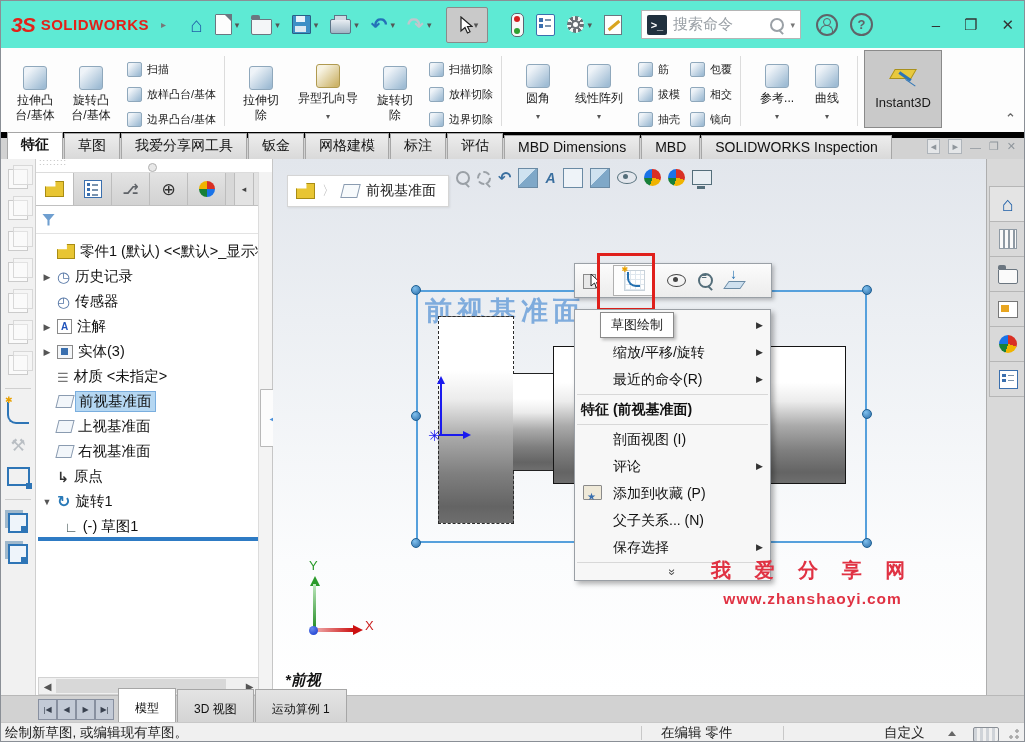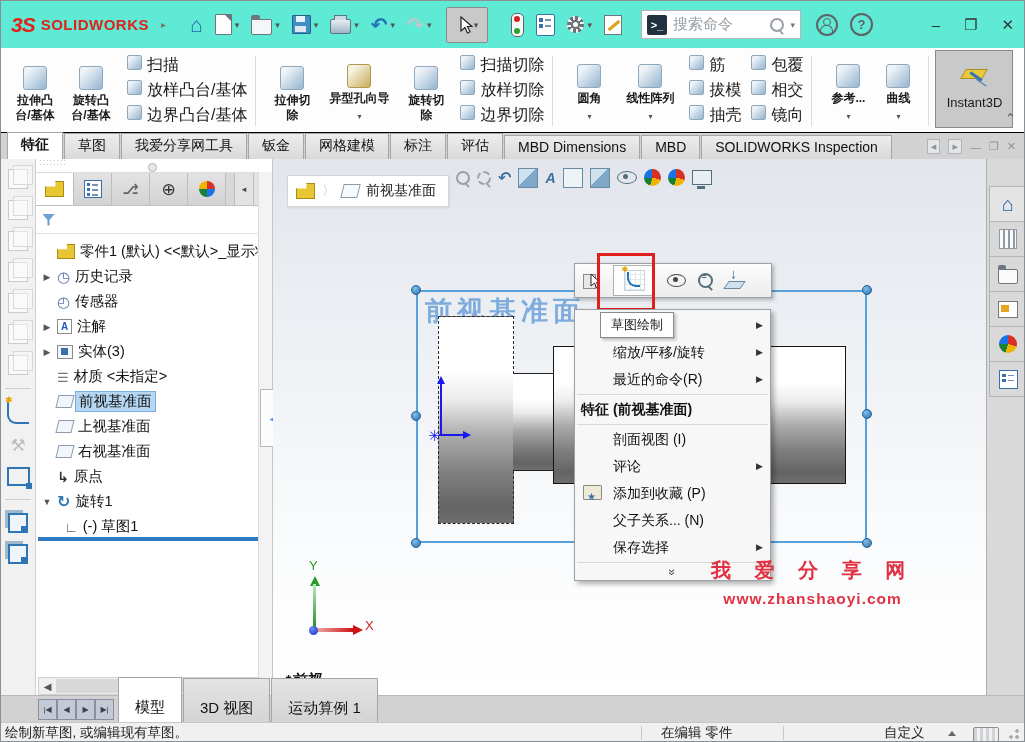--- a/index.html
+++ b/index.html
@@ -49,33 +49,33 @@
   .mag::after{content:"";position:absolute;left:8px;top:9px;width:2px;height:6px;background:#9aa0a6;transform:rotate(-45deg);}
   .ic-person{width:18px;height:18px;border:2px solid #5f6368;border-radius:50%;position:relative;}
   .ic-person::before{content:"";position:absolute;left:5px;top:2px;width:6px;height:6px;border:1.5px solid #5f6368;border-radius:50%;}
   .ic-person::after{content:"";position:absolute;left:2px;top:9px;width:11px;height:6px;border:1.5px solid #5f6368;border-bottom:none;border-radius:6px 6px 0 0;}
   .ic-help{width:19px;height:19px;border:2px solid #5f6368;border-radius:50%;color:#5f6368;font-size:13px;font-weight:bold;display:flex;align-items:center;justify-content:center;}
   .win-ctl{font-size:15px;color:#333;padding:6px 12px;}
   
   #ribbon{left:0;top:47px;width:1025px;height:84px;background:#fdfdfd;display:flex;align-items:stretch;padding-top:2px;box-sizing:border-box;}
   .rgroup{display:flex;align-items:center;padding:0 6px;}
   .rsep{width:1px;background:#dcdcdc;margin:6px 2px;}
-  .rbig{width:56px;display:flex;flex-direction:column;align-items:center;justify-content:flex-start;gap:3px;padding-top:6px;font-size:12px;color:#1a1a1a;text-align:center;line-height:15px;font-weight:bold;}
+  .rbig{width:56px;display:flex;flex-direction:column;align-items:center;justify-content:flex-start;gap:3px;padding-top:6px;font-size:12px;color:#1a1a1a;text-align:center;line-height:15px;}
   .rstack{display:flex;flex-direction:column;justify-content:center;gap:3px;}
-  .rsmall{display:flex;align-items:flex-start;gap:5px;font-size:16px;color:#1a1a1a;height:22px;white-space:nowrap;}
+  .rsmall{display:flex;align-items:flex-end;gap:5px;font-size:11px;color:#1a1a1a;height:22px;white-space:nowrap;}
   .ric{width:24px;height:24px;border-radius:3px;background:linear-gradient(135deg,#eef3f8 20%,#9fbcd4 90%);border:1px solid #8fa8bc;box-sizing:border-box;}
   .ric.s{width:15px;height:15px;border-radius:2px;}
   .ric.gold{background:linear-gradient(135deg,#f7f3e2 20%,#cdb46a 90%);border-color:#b09a50;}
   .instant3d{width:76px;height:76px;background:#c9c9c9;border:1px solid #8a8a8a;display:flex;flex-direction:column;align-items:center;justify-content:center;gap:6px;font-size:13px;color:#1a1a1a;margin-left:4px;}
   .i3d-ic{width:26px;height:20px;position:relative;}
   .i3d-ic::before{content:"";position:absolute;left:2px;top:0;width:20px;height:8px;background:#e8c93e;transform:skewX(-30deg);border:1px solid #a8901f;}
   .i3d-ic::after{content:"";position:absolute;left:8px;top:6px;width:14px;height:3px;background:#2e75b6;transform:rotate(35deg);box-shadow:8px 2px 0 -1px #2e75b6;}
   .ribbon-collapse{position:absolute;right:10px;bottom:6px;color:#666;font-size:13px;font-weight:bold;}
   
-  #cmdtabs{left:0;top:131px;width:1025px;height:27px;background:#d2d2d2;border-top:1px solid #000000;display:flex;align-items:flex-end;padding-left:6px;box-sizing:border-box;}
+  #cmdtabs{left:0;top:131px;width:1025px;height:27px;background:#d2d2d2;border-top:6px solid #000000;display:flex;align-items:flex-end;padding-left:6px;box-sizing:border-box;}
   .ctab{font-size:14px;color:#111;padding:3px 13px 4px;border:1px solid #a6a6a6;border-bottom:none;background:linear-gradient(#ededed,#d9d9d9);margin-right:1px;white-space:nowrap;}
   .ctab.active{background:#fff;padding-bottom:5px;font-weight:bold;}
   .ctab-ctl{display:flex;align-items:center;gap:8px;margin-left:auto;margin-right:10px;margin-bottom:5px;color:#8f969c;font-size:11px;}
   .ctab-ctl .boxed{border:1px solid #aeb4ba;padding:0 3px;background:#e4e6e8;}
   
   #leftstrip{left:0;top:158px;width:35px;height:536px;background:#f1f1f1;border-right:1px solid #cfcfcf;box-sizing:border-box;display:flex;flex-direction:column;align-items:center;padding-top:10px;gap:11px;}
   .cube{width:18px;height:18px;border:1.5px solid #cbcbcb;position:relative;background:#fafafa;}
   .cube::after{content:"";position:absolute;left:4px;top:-5px;width:18px;height:18px;border:1.5px solid #d8d8d8;background:rgba(250,250,250,.5);}
   .lsdiv{width:26px;height:1px;background:#cfcfcf;margin:2px 0;}
   .ls-sketch{width:20px;height:20px;border-left:2.5px solid #2e75b6;border-bottom:2.5px solid #2e75b6;border-radius:0 0 0 9px;position:relative;}
@@ -219,21 +219,21 @@
   .tp-vp{width:18px;height:15px;border:1.5px solid #777;background:#fff;position:relative;}
   .tp-vp::after{content:"";position:absolute;left:2px;top:3px;width:8px;height:7px;background:#e8a520;}
   .tp-ball{width:18px;height:18px;border-radius:50%;background:conic-gradient(#d93025 0 30%,#f0b400 30% 55%,#188038 55% 75%,#1a73e8 75% 100%);}
   .tp-props{width:17px;height:17px;border:1.5px solid #3a6fae;background:#fff;position:relative;}
   .tp-props::before{content:"";position:absolute;left:2px;top:3px;width:4px;height:3px;background:#3a6fae;box-shadow:0 5px 0 #3a6fae;}
   .tp-props::after{content:"";position:absolute;left:8px;top:4px;width:6px;height:1.5px;background:#7a93ad;box-shadow:0 5px 0 #7a93ad;}
   
   #bottomtabs{left:0;top:694px;width:1025px;height:27px;background:#d2d2d2;border-top:1px solid #b8b8b8;display:flex;align-items:flex-end;padding-left:37px;box-sizing:border-box;}
   .nav-grp{display:flex;margin-bottom:2px;margin-right:4px;}
   .nav-btn{width:17px;height:19px;background:#c3cad6;border:1px solid #8890a0;display:flex;align-items:center;justify-content:center;font-size:8px;color:#3a4250;}
-  .btab{font-size:15px;color:#111;padding:20px 16px 4px;border:1px solid #a6a6a6;border-bottom:none;background:linear-gradient(#e4e4e4,#d4d4d4);margin-right:1px;}
+  .btab{font-size:12px;color:#111;padding:11px 16px 4px;border:1px solid #a6a6a6;border-bottom:none;background:linear-gradient(#e4e4e4,#d4d4d4);margin-right:1px;}
   .btab.active{background:#fff;padding-bottom:5px;}
   #statusbar{left:0;top:721px;width:1025px;height:21px;background:#f0f0f0;border-top:1px solid #c8c8c8;display:flex;align-items:center;font-size:13.5px;color:#222;box-sizing:border-box;}
   .sb-hint{padding-left:4px;}
   .sb-div{width:1px;height:14px;background:#c8c8c8;}
   .sb-edit{position:absolute;left:660px;}
   .sb-d1{position:absolute;left:640px;top:3px;}
   .sb-d2{position:absolute;left:782px;top:3px;}
   .sb-custom{position:absolute;left:883px;}
   .sb-up{position:absolute;left:947px;top:8px;width:0;height:0;border-left:4px solid transparent;border-right:4px solid transparent;border-bottom:5px solid #666;}
   .sb-kbd{position:absolute;left:972px;top:4px;width:24px;height:13px;border:1.5px solid #8a8f96;border-radius:2px;background:repeating-linear-gradient(90deg,#cfd3d8 0 3px,#f0f0f0 3px 6px);}

